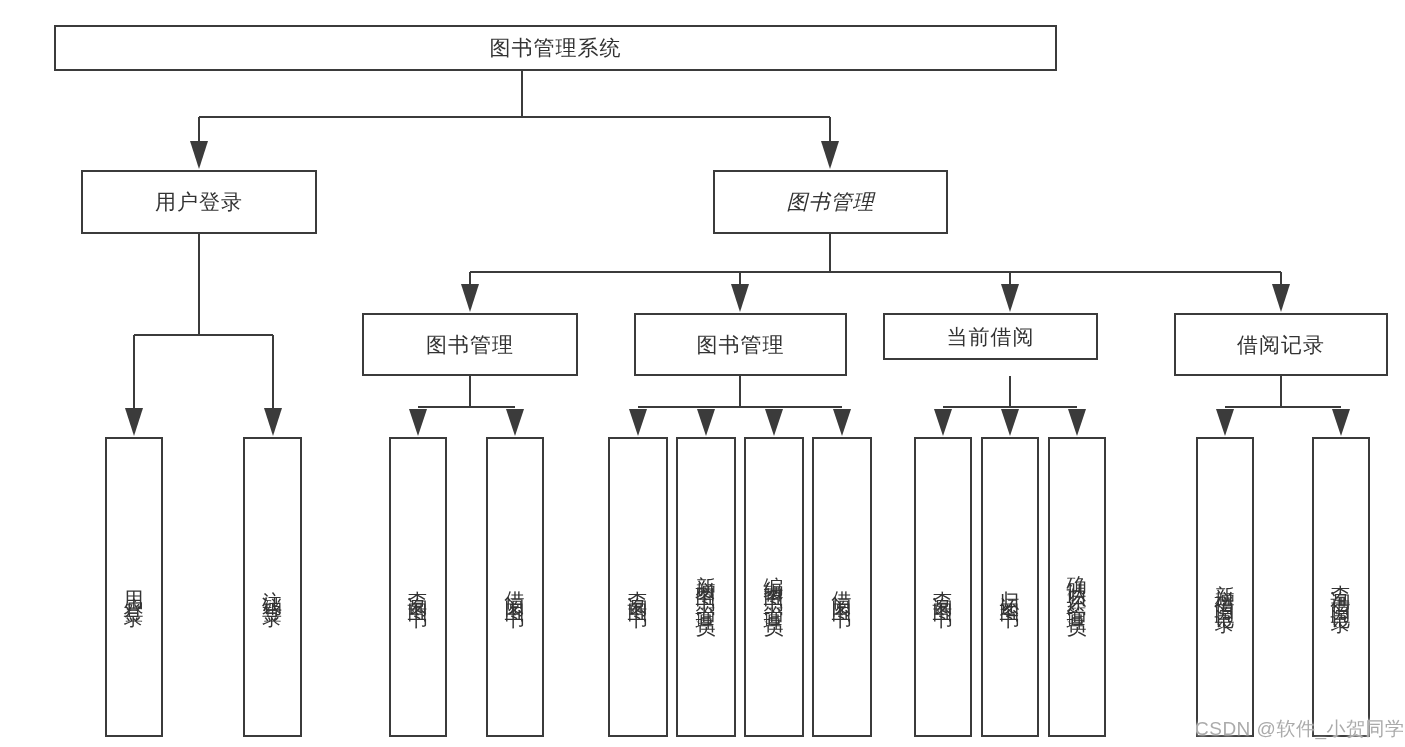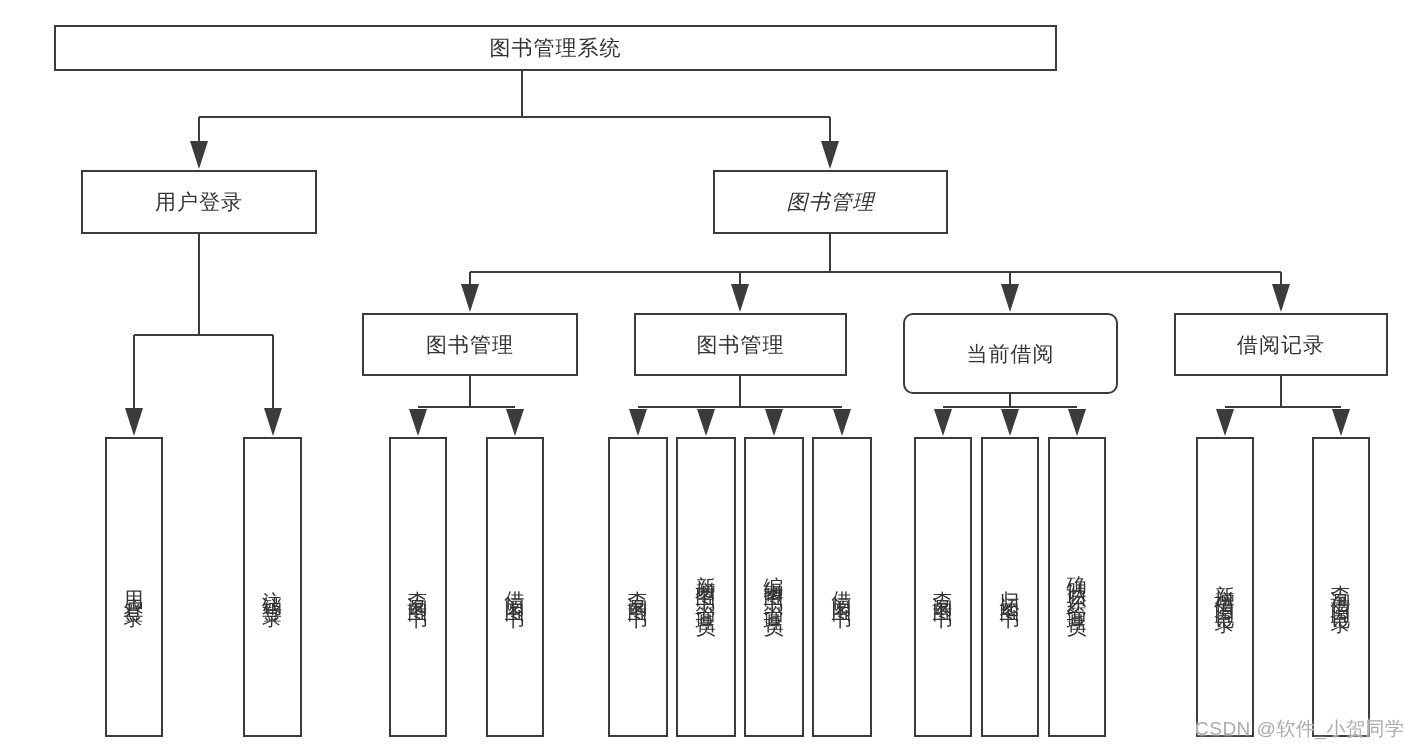--- a/index.html
+++ b/index.html
@@ -94,21 +94,21 @@
     <path class="a" d="M1332 409 H1350 L1341 436 Z"></path>
   </svg>
 
   <div class="box h-box" style="left:21px;top:25px;width:1003px;height:46px;margin-left:33px;">图书管理系统</div>
 
   <div class="box h-box" style="left:81px;top:170px;width:236px;height:64px;">用户登录</div>
   <div class="box h-box" style="left:713px;top:170px;width:235px;height:64px;font-style:italic;">图书管理</div>
 
   <div class="box h-box" style="left:362px;top:313px;width:216px;height:63px;">图书管理</div>
   <div class="box h-box" style="left:634px;top:313px;width:213px;height:63px;">图书管理</div>
-  <div class="box h-box" style="left:903px;top:313px;width:215px;height:81px;border-radius:10px;">当前借阅</div>
+  <div class="box h-box" style="left:883px;top:313px;width:215px;height:47px;">当前借阅</div>
   <div class="box h-box" style="left:1174px;top:313px;width:214px;height:63px;">借阅记录</div>
 
   <div class="box v-box" style="left:105px;top:437px;width:58px;height:300px;">用户登录</div>
   <div class="box v-box" style="left:243px;top:437px;width:59px;height:300px;">注销登录</div>
 
   <div class="box v-box" style="left:389px;top:437px;width:58px;height:300px;">查询图书</div>
   <div class="box v-box" style="left:486px;top:437px;width:58px;height:300px;">借阅图书</div>
 
   <div class="box v-box" style="left:608px;top:437px;width:60px;height:300px;">查询图书</div>
   <div class="box v-box" style="left:676px;top:437px;width:60px;height:300px;">新增图书（管理员）</div>

